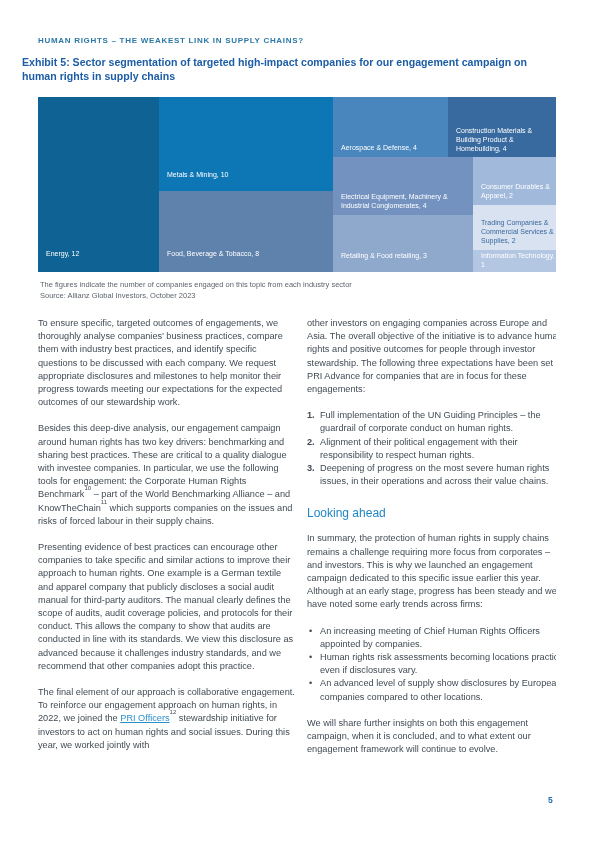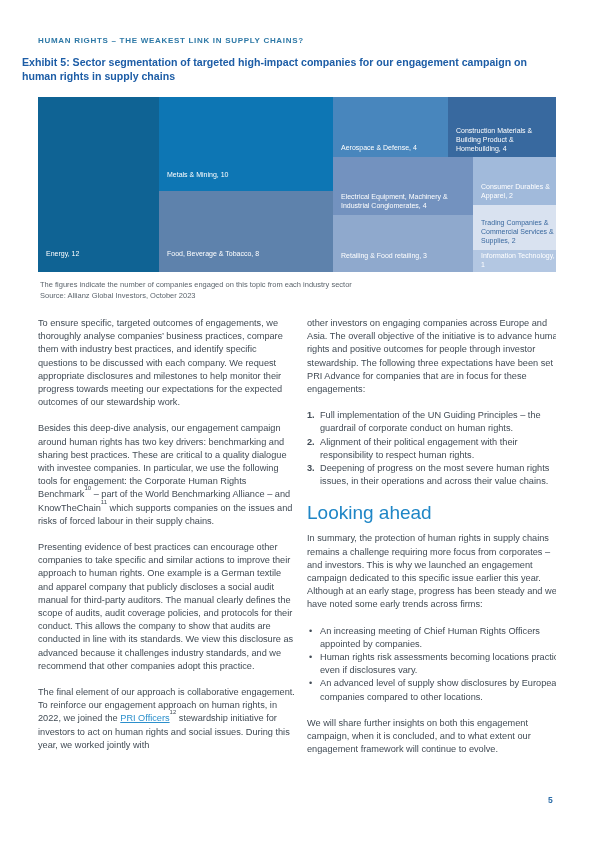--- a/index.html
+++ b/index.html
@@ -22,21 +22,21 @@
     padding:5px 8px 6px 8px;box-sizing:border-box;
   }
   .caption{
     position:absolute;left:40px;top:280px;font-size:7.5px;line-height:10.5px;color:#5c656d;
   }
   .col{position:absolute;top:317px;width:260px;font-size:9.2px;line-height:13.2px;}
   .col-left{left:38px;}
   .col-right{left:307px;}
   .col p{margin:0 0 13px 0;}
   .section-heading{
-    margin:17px 0 11px 0;font-size:19px;line-height:16px;font-weight:normal;color:#1f86c6;
+    margin:17px 0 11px 0;font-size:12px;line-height:16px;font-weight:normal;color:#1f86c6;
   }
   sup.fn{font-size:6px;position:relative;top:-3px;line-height:0;}
   a.link{color:#2b8fcc;text-decoration:underline;cursor:pointer;}
   ol.numlist,ul.bullets{list-style:none;margin:0 0 13px 0;padding:0;}
   ol.numlist li,ul.bullets li{position:relative;padding-left:13px;}
   ol.numlist .num{position:absolute;left:0;font-weight:bold;}
   ul.bullets .bullet{position:absolute;left:2px;}
   .page-number{
     position:absolute;left:548px;top:795px;font-size:8.5px;font-weight:bold;color:#2b6ca8;
   }

